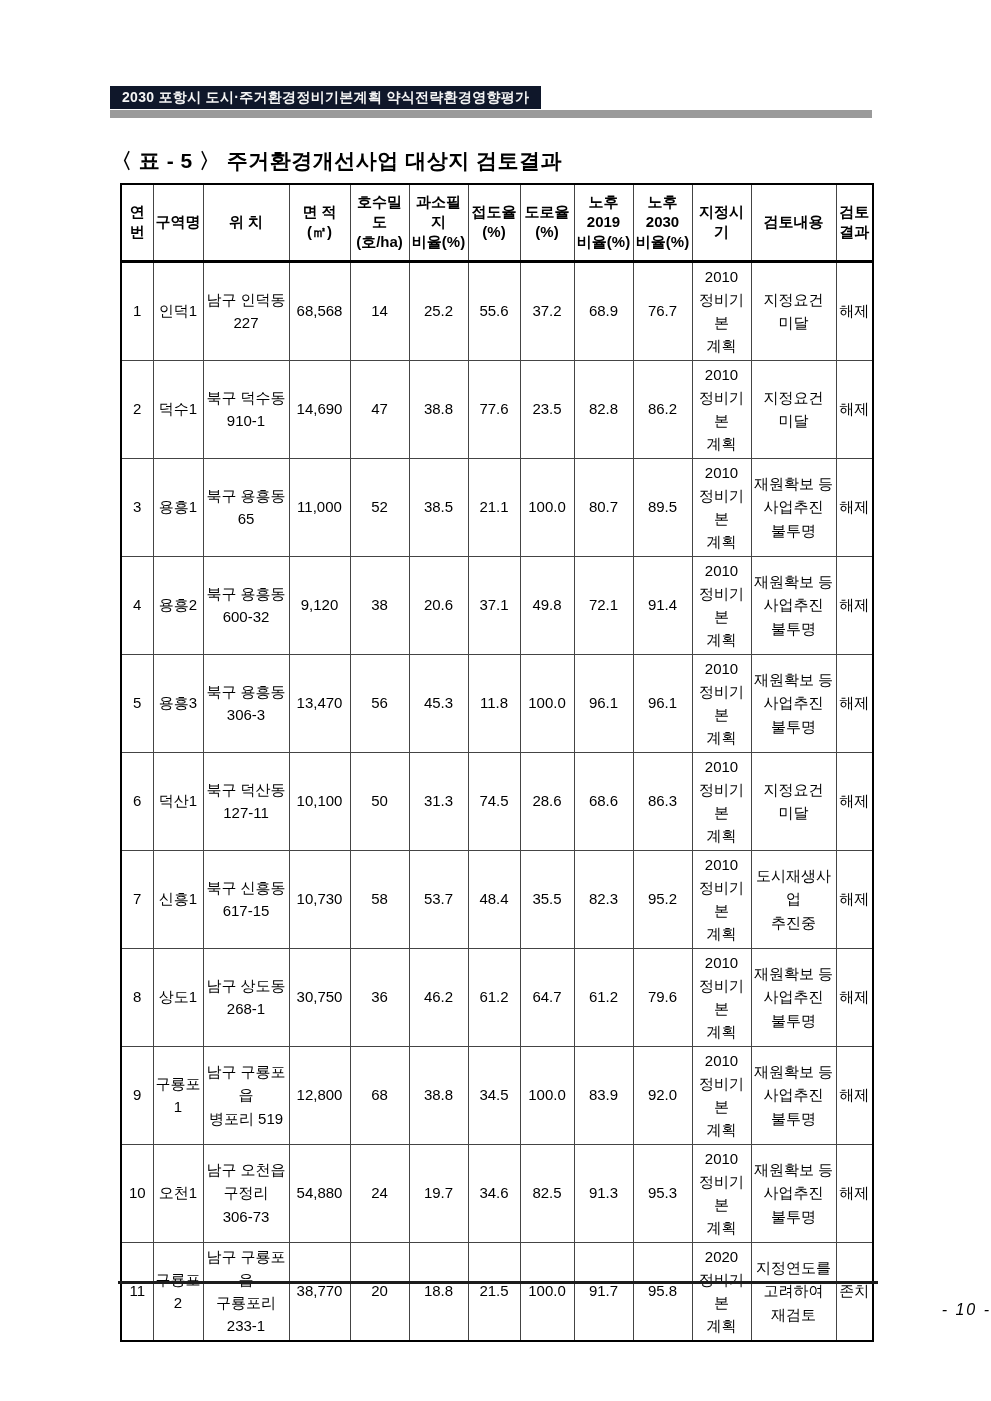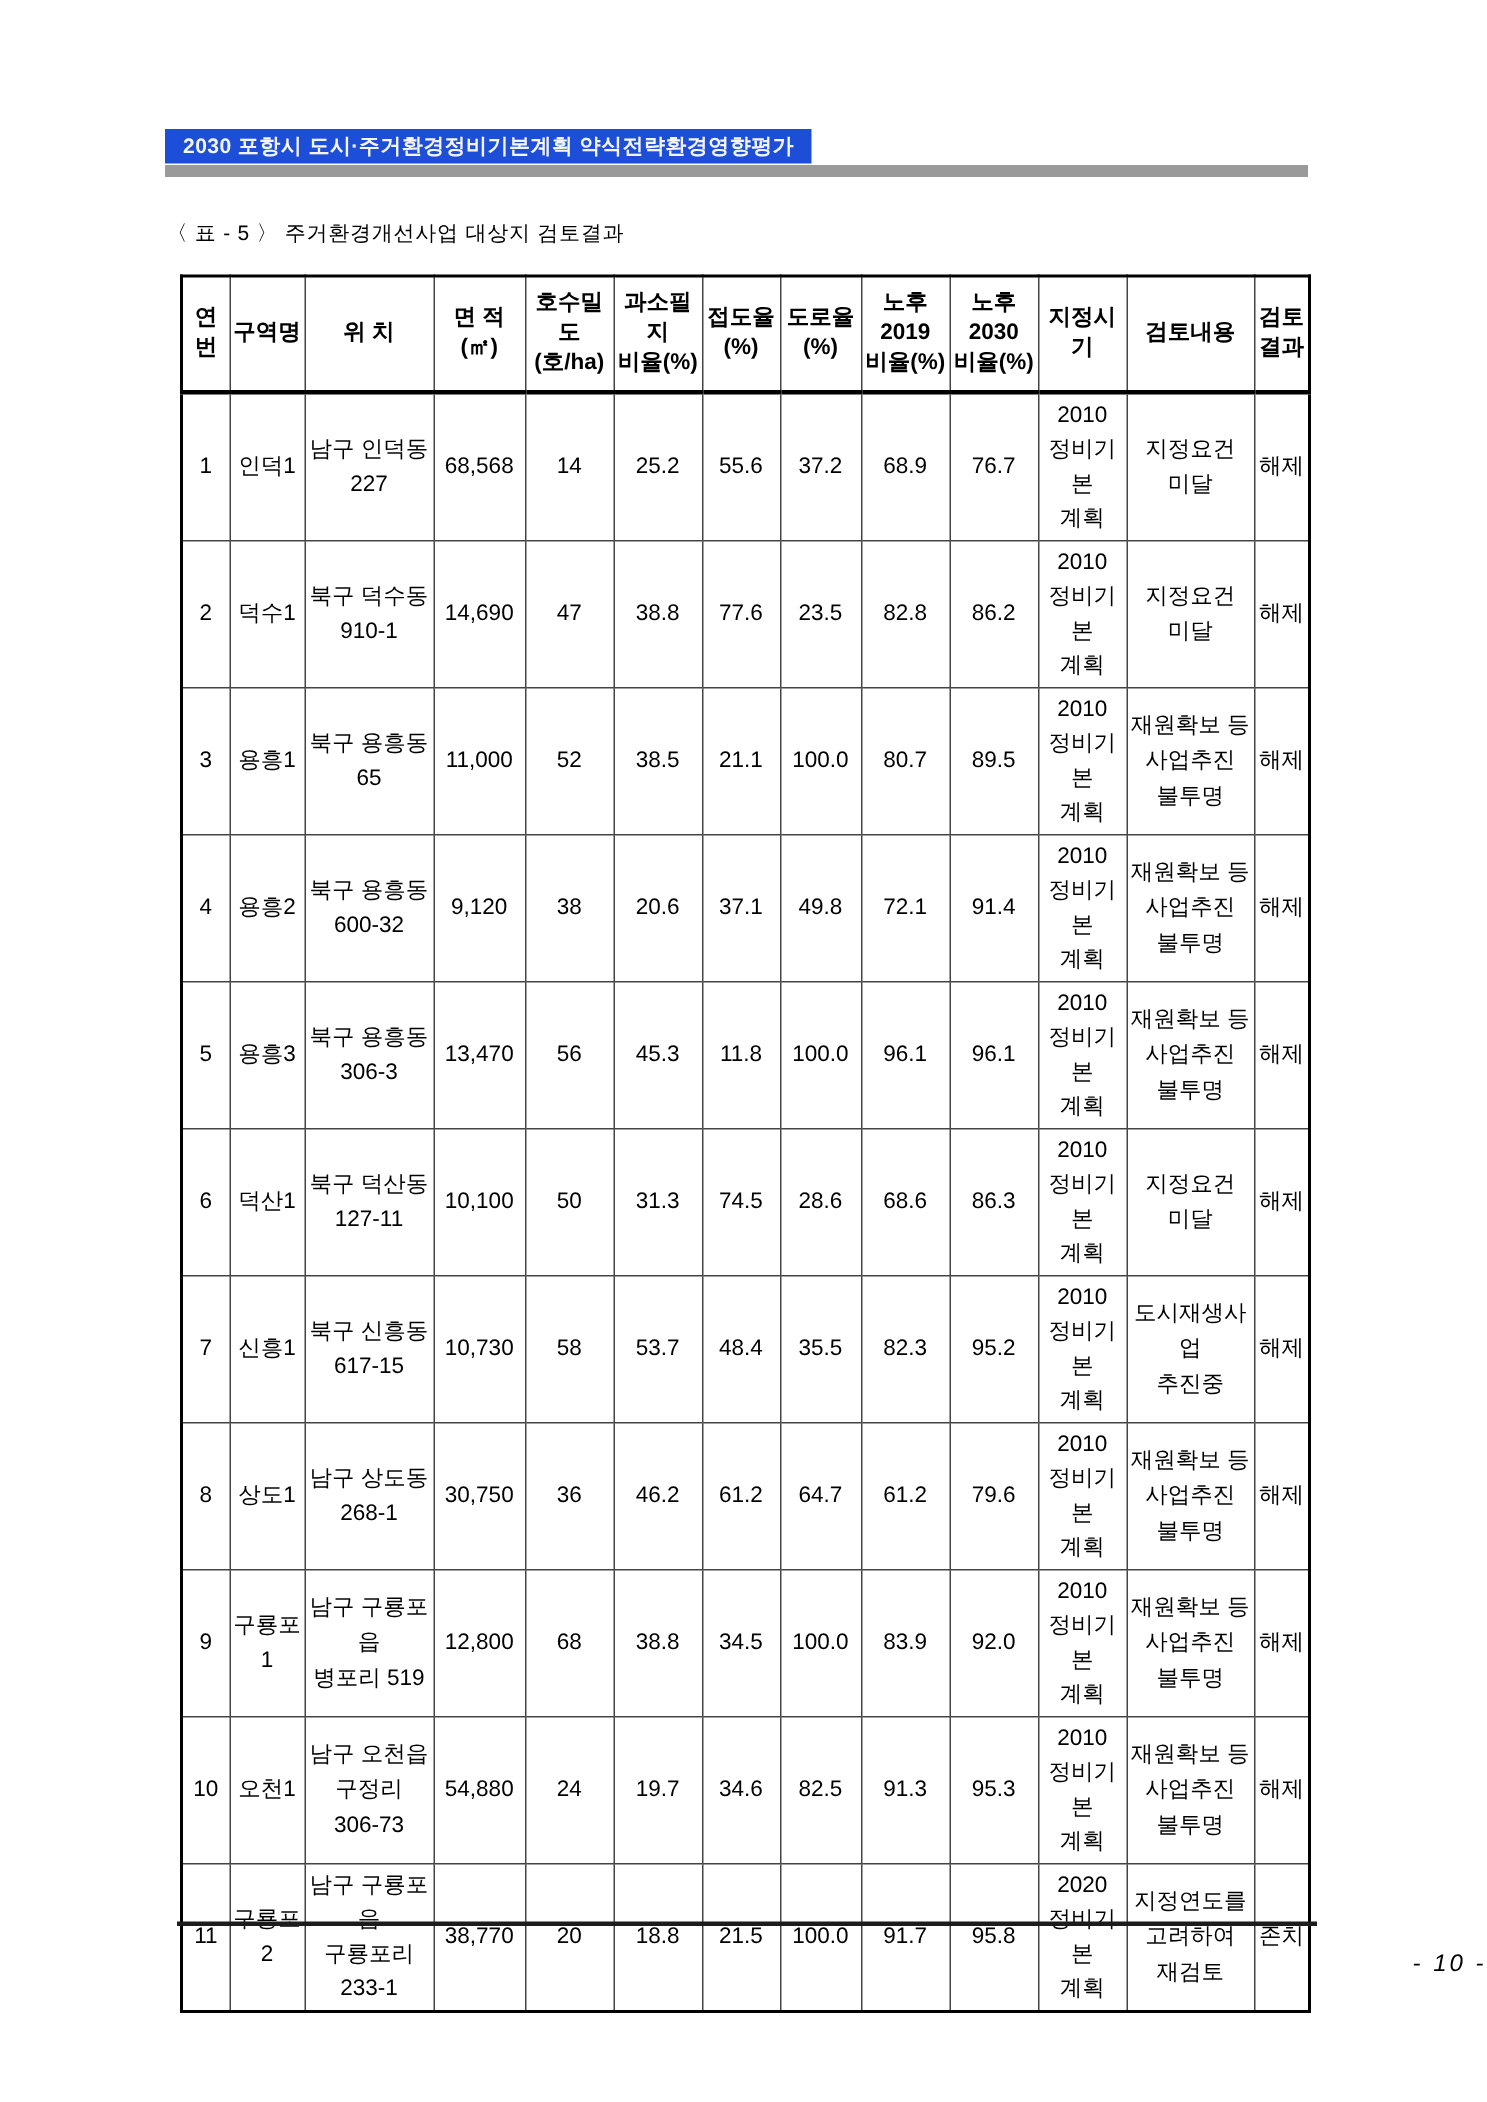--- a/index.html
+++ b/index.html
@@ -5,35 +5,35 @@
   html, body { margin: 0; padding: 0; }
   body {
     width: 991px; height: 1401px;
     background: #ffffff;
     position: relative;
     font-family: "Liberation Sans", sans-serif;
     color: #000;
   }
   .header-box {
     position: absolute; left: 110px; top: 86px;
-    background: #1d4ed8; color: #f4f4f4;
+    background: #0f172a; color: #f4f4f4;
     font-size: 14px; font-weight: bold;
     line-height: 23px; height: 23px;
     padding: 0 12px;
     letter-spacing: 0.3px;
     white-space: nowrap;
   }
   .header-rule {
     position: absolute; left: 110px; top: 110px;
     width: 762px; height: 8px;
     background: #9a9a9a;
   }
   .table-title {
     position: absolute; left: 111px; top: 147px;
-    font-size: 14px; font-weight: normal;
+    font-size: 21px; font-weight: bold;
     letter-spacing: 0.5px;
     white-space: nowrap;
   }
   table.data-table {
     position: absolute; left: 120px; top: 183px;
     width: 752px;
     border-collapse: collapse;
     table-layout: fixed;
     border: 2px solid #000;
   }

